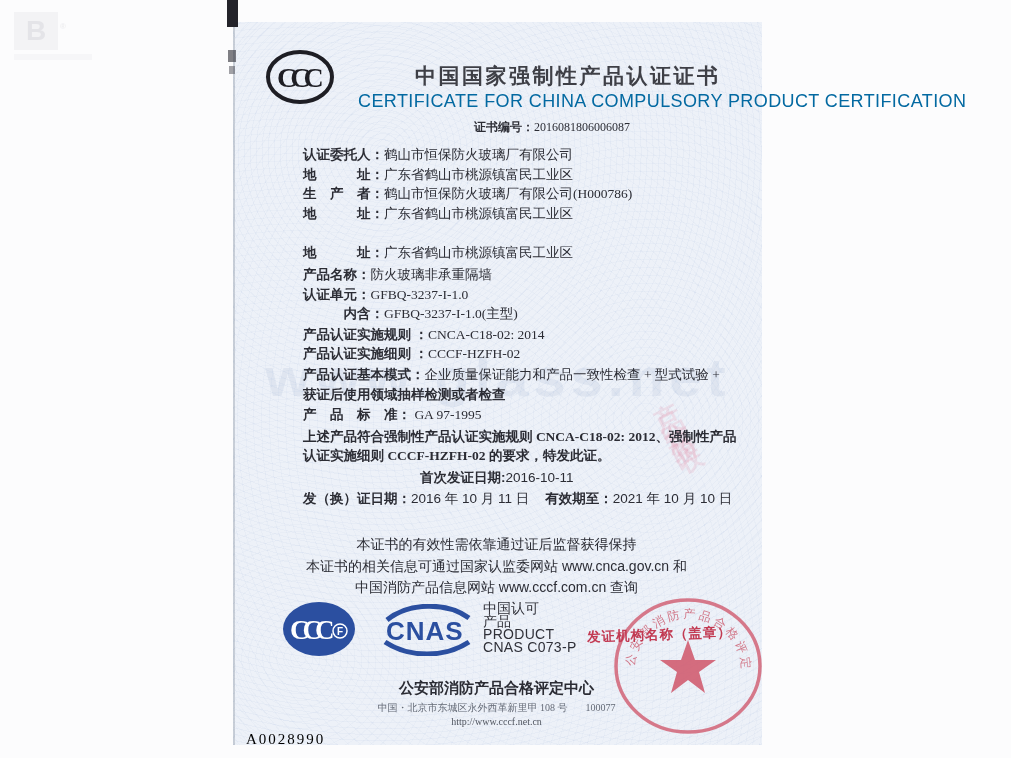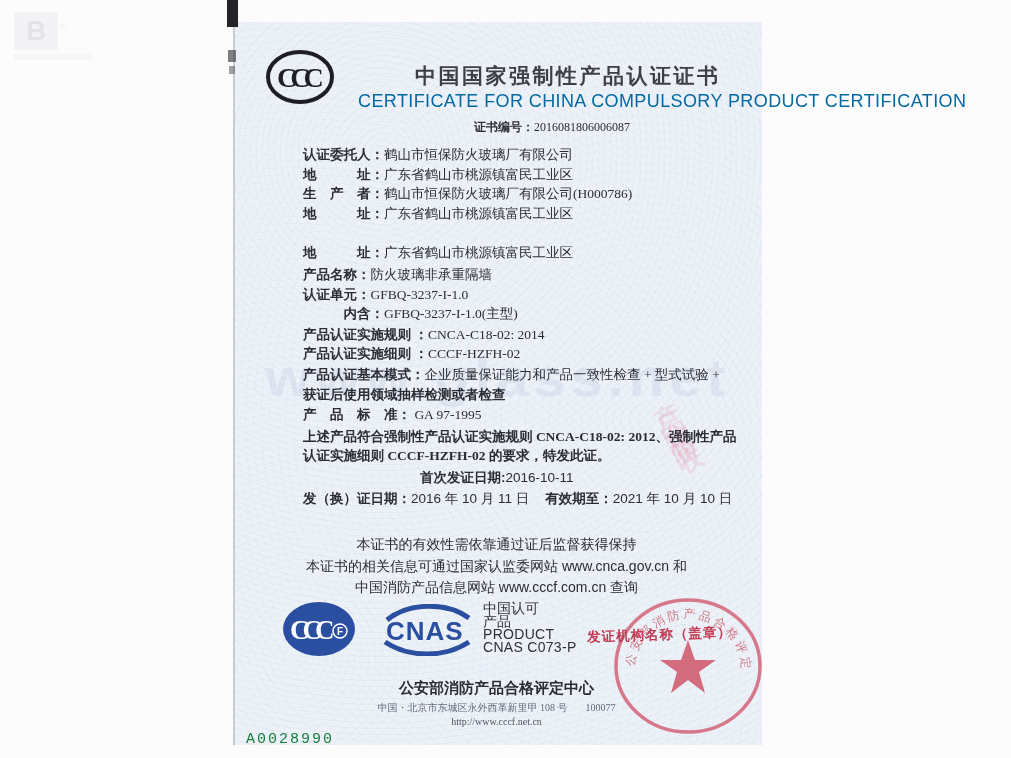--- a/index.html
+++ b/index.html
@@ -76,21 +76,21 @@
 
   
   .org-name{position:absolute;left:233px;top:679px;width:527px;text-align:center;
     font-size:15px;font-weight:bold;color:#2b2c34;z-index:2;}
   .org-address{position:absolute;left:233px;top:701px;width:527px;text-align:center;
     font-size:10px;color:#646a76;font-family:"Liberation Serif",serif;z-index:2;}
   .org-address .post{margin-left:18px;text-align:right;}
   .org-web{position:absolute;left:233px;top:716px;width:527px;text-align:center;
     font-size:10px;color:#50555f;font-family:"Liberation Serif",serif;z-index:2;}
   .serial{position:absolute;left:246px;top:731px;font-size:15px;letter-spacing:2px;
-    color:#15803d;font-family:Liberation Mono, monospace;z-index:2;}
+    color:#000000;font-family:Liberation Serif, serif;z-index:2;}
 </style>
 </head>
 <body>
 
 <div id="stage">
 
   <div class="corner-logo">
     <span>B</span>
     <span class="reg">®</span>
   </div>

